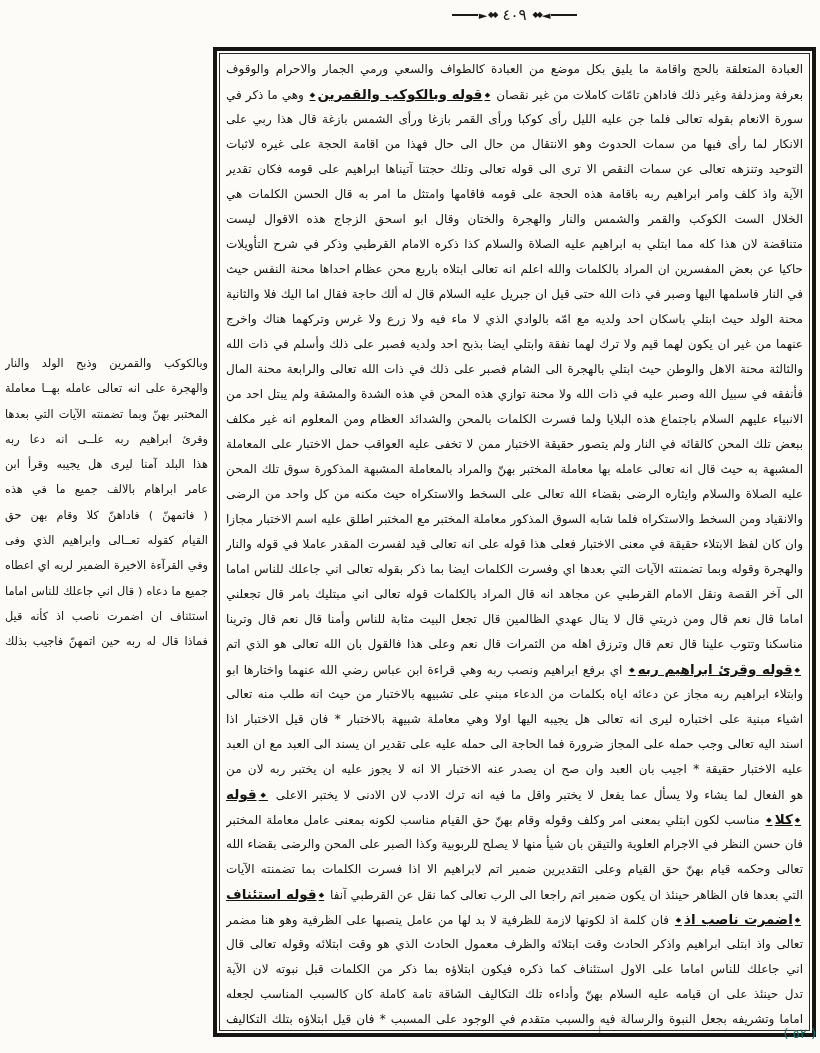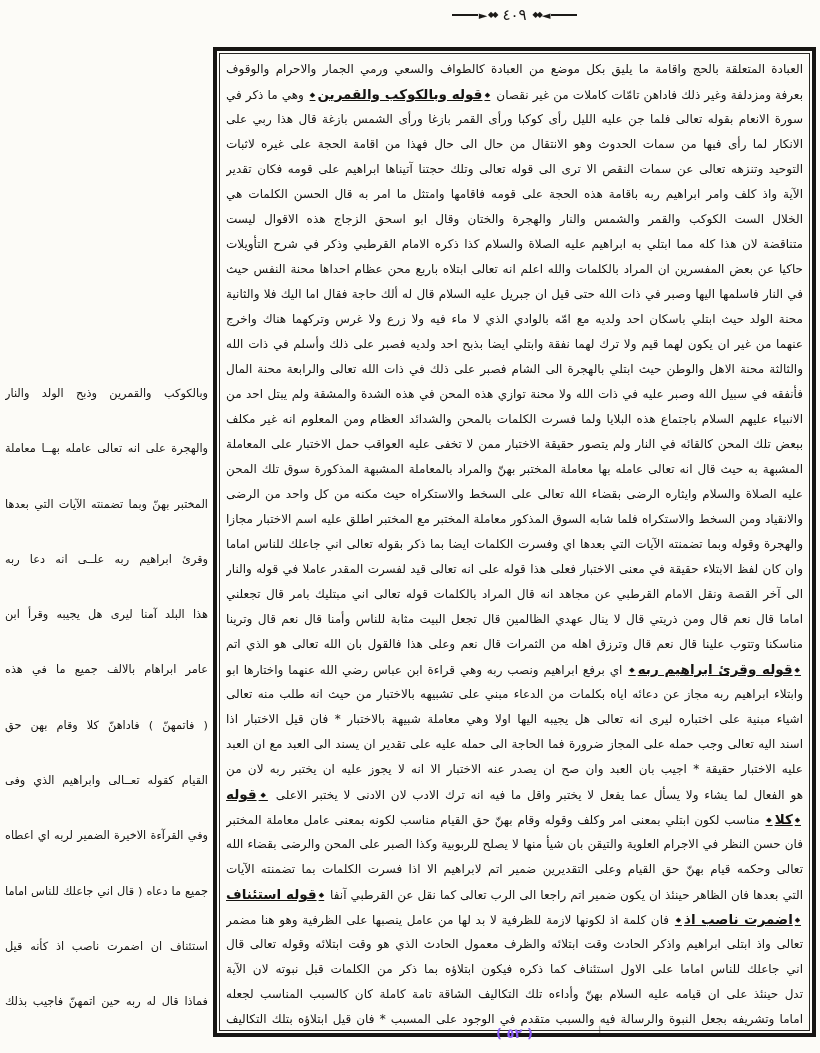--- a/index.html
+++ b/index.html
@@ -42,26 +42,25 @@
   .orn{font-size:7px;vertical-align:2px;padding:0 2px;font-weight:normal;}
   
   .margin{
     position:absolute;left:5px;top:351px;width:203px;
     direction:rtl;
   }
   .mline{
     height:25.3px;line-height:25.3px;font-size:11.3px;
     text-align:justify;text-align-last:justify;text-justify:inter-word;
     overflow:hidden;
-    margin-top:30px;
   }
   
   .footer{
     position:absolute;top:1026px;left:213px;width:603px;height:22px;
-    text-align:center;font-size:13px;direction:rtl;color:#8b5cf6;font-weight:bold;
+    text-align:right;font-size:13px;direction:rtl;color:#0f766e;
   }
   .catchword{
     position:absolute;top:1024px;left:598px;font-size:12px;opacity:.45;color:#26221e;
   }
 </style>
 </head>
 <body>
 
 <div class="folio">
   <span class="h-orn">
@@ -91,22 +90,22 @@
       <div class="tline">في النار فاسلمها اليها وصبر في ذات الله حتى قيل ان جبريل عليه السلام قال له ألك حاجة فقال اما اليك فلا والثانية</div>
       <div class="tline">محنة الولد حيث ابتلي باسكان احد ولديه مع امّه بالوادي الذي لا ماء فيه ولا زرع ولا غرس وتركهما هناك واخرج</div>
       <div class="tline">عنهما من غير ان يكون لهما قيم ولا ترك لهما نفقة وابتلي ايضا بذبح احد ولديه فصبر على ذلك وأسلم في ذات الله تعالى</div>
       <div class="tline">والثالثة محنة الاهل والوطن حيث ابتلي بالهجرة الى الشام فصبر على ذلك في ذات الله تعالى والرابعة محنة المال</div>
       <div class="tline">فأنفقه في سبيل الله وصبر عليه في ذات الله ولا محنة توازي هذه المحن في هذه الشدة والمشقة ولم يبتل احد من</div>
       <div class="tline">الانبياء عليهم السلام باجتماع هذه البلايا ولما فسرت الكلمات بالمحن والشدائد العظام ومن المعلوم انه غير مكلف</div>
       <div class="tline">ببعض تلك المحن كالقائه في النار ولم يتصور حقيقة الاختبار ممن لا تخفى عليه العواقب حمل الاختبار على المعاملة</div>
       <div class="tline">المشبهة به حيث قال انه تعالى عامله بها معاملة المختبر بهنّ والمراد بالمعاملة المشبهة المذكورة سوق تلك المحن اليه</div>
       <div class="tline">عليه الصلاة والسلام وايثاره الرضى بقضاء الله تعالى على السخط والاستكراه حيث مكنه من كل واحد من الرضى</div>
       <div class="tline">والانقياد ومن السخط والاستكراه فلما شابه السوق المذكور معاملة المختبر مع المختبر اطلق عليه اسم الاختبار مجازا</div>
+      <div class="tline">وان كان لفظ الابتلاء حقيقة في معنى الاختبار فعلى هذا قوله على انه تعالى قيد لفسرت المقدر عاملا في قوله والنار</div>
       <div class="tline">والهجرة وقوله وبما تضمنته الآيات التي بعدها اي وفسرت الكلمات ايضا بما ذكر بقوله تعالى اني جاعلك للناس اماما</div>
-      <div class="tline">وان كان لفظ الابتلاء حقيقة في معنى الاختبار فعلى هذا قوله على انه تعالى قيد لفسرت المقدر عاملا في قوله والنار</div>
       <div class="tline">الى آخر القصة ونقل الامام القرطبي عن مجاهد انه قال المراد بالكلمات قوله تعالى اني مبتليك بامر قال تجعلني للناس</div>
       <div class="tline">اماما قال نعم قال ومن ذريتي قال لا ينال عهدي الظالمين قال تجعل البيت مثابة للناس وأمنا قال نعم قال وترينا</div>
       <div class="tline">مناسكنا وتتوب علينا قال نعم قال وترزق اهله من الثمرات قال نعم وعلى هذا فالقول بان الله تعالى هو الذي اتم واضح</div>
       <div class="tline"><span class="lemma"><span class="orn">◆</span>قوله وقرئ ابراهيم ربه<span class="orn">◆</span></span> اي برفع ابراهيم ونصب ربه وهي قراءة ابن عباس رضي الله عنهما واختارها ابو حنيفة</div>
       <div class="tline">وابتلاء ابراهيم ربه مجاز عن دعائه اياه بكلمات من الدعاء مبني على تشبيهه بالاختبار من حيث انه طلب منه تعالى</div>
       <div class="tline">اشياء مبنية على اختباره ليرى انه تعالى هل يجيبه اليها اولا وهي معاملة شبيهة بالاختبار * فان قيل الاختبار اذا</div>
       <div class="tline">اسند اليه تعالى وجب حمله على المجاز ضرورة فما الحاجة الى حمله عليه على تقدير ان يسند الى العبد مع ان العبد يجوز</div>
       <div class="tline">عليه الاختبار حقيقة * اجيب بان العبد وان صح ان يصدر عنه الاختبار الا انه لا يجوز عليه ان يختبر ربه لان من</div>
       <div class="tline">هو الفعال لما يشاء ولا يسأل عما يفعل لا يختبر واقل ما فيه انه ترك الادب لان الادنى لا يختبر الاعلى <span class="lemma"><span class="orn">◆</span>قوله فاداهنّ</span></div>
       <div class="tline"><span class="lemma"><span class="orn">◆</span>كلا<span class="orn">◆</span></span> مناسب لكون ابتلي بمعنى امر وكلف وقوله وقام بهنّ حق القيام مناسب لكونه بمعنى عامل معاملة المختبر</div>

